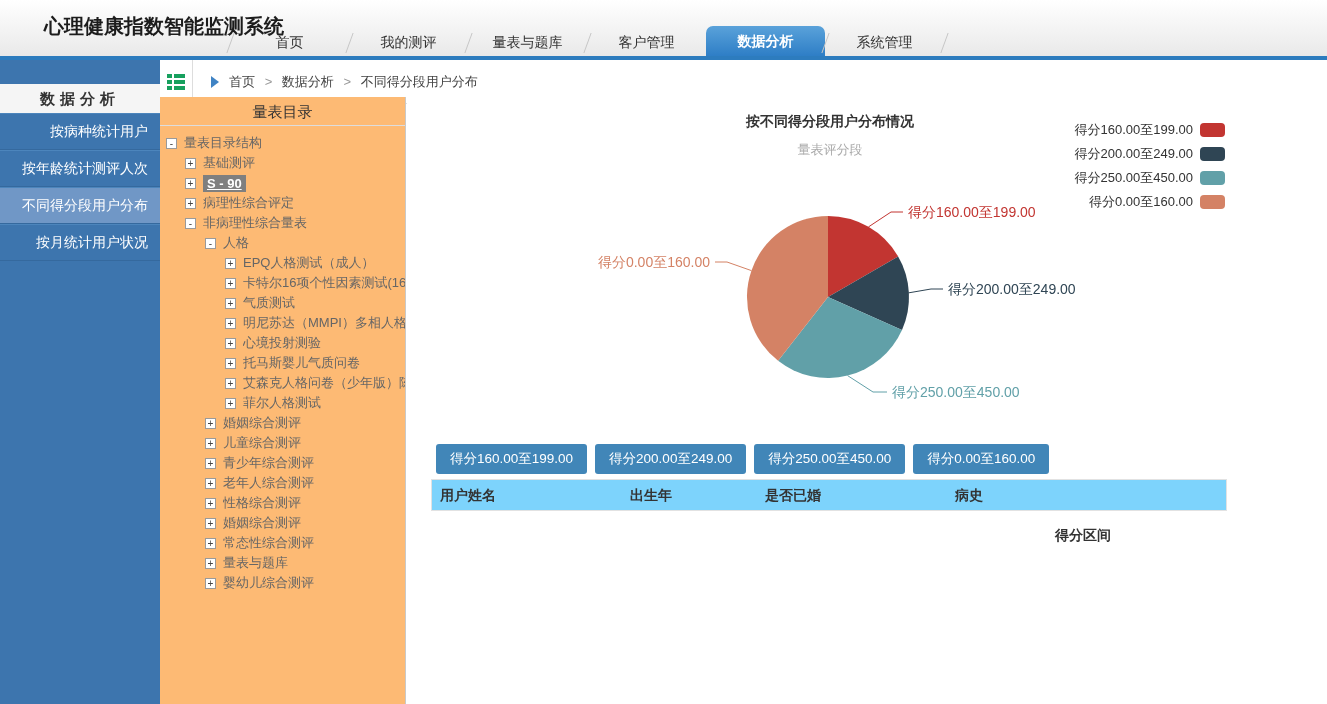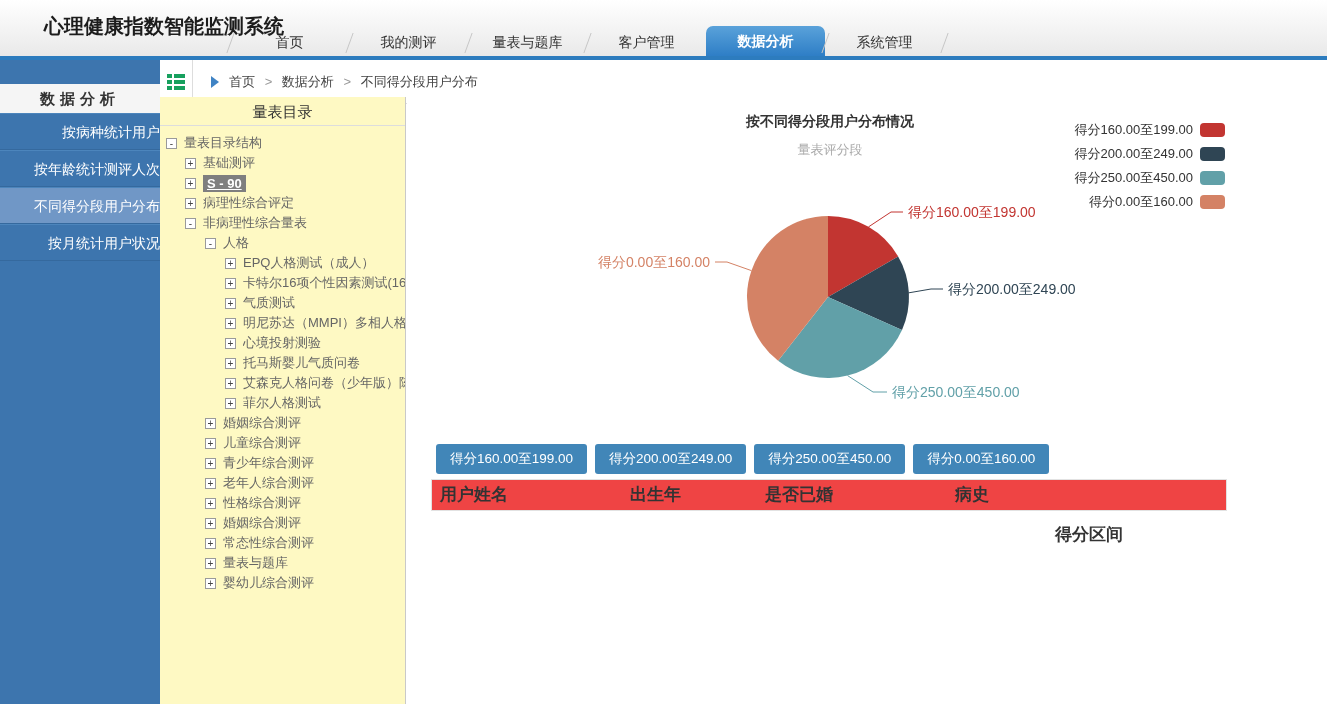--- a/index.html
+++ b/index.html
@@ -21,41 +21,41 @@
   .tab.active::before { display:none; }
   .tab-sep-end { width:1px; height:20px; margin-bottom:3px; background:#c6c6c6; transform:skewX(-20deg); }
 
   .blue-strip { position:absolute; left:0; top:56px; width:100%; height:4px; background:#2d7cbe; }
 
   
   .sidebar { position:absolute; left:0; top:60px; width:160px; height:644px; background:#3d75ae; }
   .sidebar-title { margin-top:24px; height:29px; line-height:29px; background:#f5f5f5;
     color:#333; font-size:15px; font-weight:bold; text-align:center; letter-spacing:5px; }
   .side-item { height:37px; line-height:37px; color:#fff; font-size:14px; text-align:right;
-    border-bottom:1px solid #35699e; border-top:1px solid #4c85bc; cursor:pointer; }
+    padding-right:12px; border-bottom:1px solid #35699e; border-top:1px solid #4c85bc; cursor:pointer;font-family:Liberation Mono, monospace; }
   .side-item:first-of-type { border-top:none; }
   .side-item.active { background:#7097c6; }
 
   
   .crumbbar { position:absolute; left:160px; top:60px; width:1167px; height:44px; background:#fff;
     border-bottom:1px solid #ddd; display:flex; align-items:center; }
   .crumb-icon-cell { width:33px; height:100%; border-right:1px solid #ddd;
     display:flex; align-items:center; justify-content:center; cursor:pointer; }
   .gicon { display:flex; flex-direction:column; gap:2px; }
   .grow { display:flex; gap:2px; }
   .gsq { width:5px; height:4px; background:#17a05e; }
   .gbar { width:11px; height:4px; background:#17a05e; }
   .crumb-arrow { width:0; height:0; border-top:6px solid transparent; border-bottom:6px solid transparent;
     border-left:8px solid #3f83c4; margin:0 10px 0 18px; }
   .crumbs { font-size:13px; color:#444; }
   .crumbs .sep { color:#999; margin:0 6px; }
   .crumb-link { cursor:pointer; }
 
   
-  .tree-panel { position:absolute; left:160px; top:97px; width:246px; height:607px; background:#fef9c3;
+  .tree-panel { position:absolute; left:160px; top:97px; width:246px; height:607px; background:#fdba74;
     border-right:1px solid #c9c9c9; overflow:hidden; }
   .tree-title { height:29px; line-height:29px; text-align:center; font-size:15px; color:#333;
     border-bottom:1px solid #ddd; }
   .tree { padding-top:7px; white-space:nowrap; }
   .tnode { height:20px; display:flex; align-items:center; font-size:13px; color:#666; cursor:pointer; }
   .exp { flex:0 0 11px; width:11px; height:11px; border:1px solid #9a9a9a; background:#fff;
     font-size:10px; line-height:9px; text-align:center; color:#444; margin-right:7px; cursor:pointer; }
   .tlabel { overflow:hidden; }
   .tnode.selected .tlabel { background:#7f7f7f; color:#fff; padding:1px 4px; font-weight:bold;text-decoration:underline; }
   .lvl0 { padding-left:6px; } .lvl1 { padding-left:25px; } .lvl2 { padding-left:45px; } .lvl3 { padding-left:65px; }
@@ -71,22 +71,22 @@
   .legend-text { font-size:13px; color:#333; }
   .swatch { width:25px; height:14px; border-radius:4px; }
   .pie-svg { position:absolute; left:24px; top:14px; }
   .pie-svg text { font-size:14px; }
 
   
   .btn-row { position:absolute; left:29px; top:347px; display:flex; gap:8px; }
   .seg-btn { height:30px; padding:0 14px; background:#4186b8; color:#fff; border:none;
     border-radius:3px; font-size:13.5px; font-family:inherit; cursor:pointer; }
   .utable { position:absolute; left:24px; top:382px; width:796px; }
-  .thead { display:flex; background:#ef4444; border:1px solid #e2e2e2; height:32px;
-    line-height:30px; font-size:17px; font-weight:bold; color:#333; }
+  .thead { display:flex; background:#7dd3fc; border:1px solid #e2e2e2; height:32px;
+    line-height:30px; font-size:14px; font-weight:bold; color:#333; }
   .th { padding-left:8px; }
   .c1{width:190px;} .c2{width:135px;} .c3{width:190px;} .c4{width:100px;} .c5{width:179px;margin-top:40px;}
 </style>
 </head>
 <body>
 
 <div class="page">
 
   <div class="header">
     <div class="app-title">心理健康指数智能监测系统</div>

